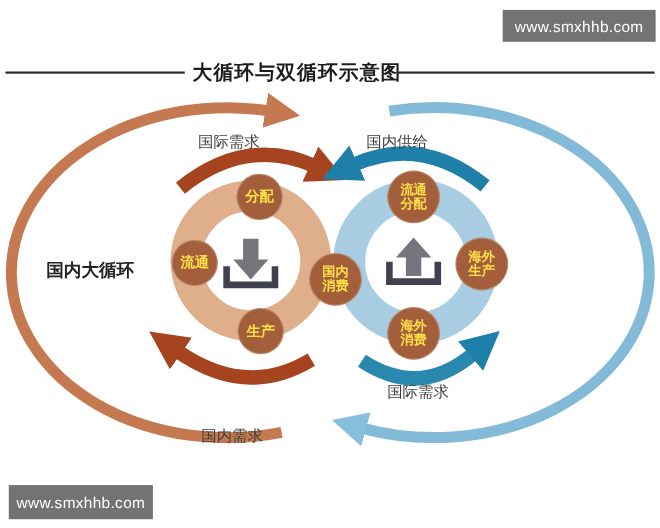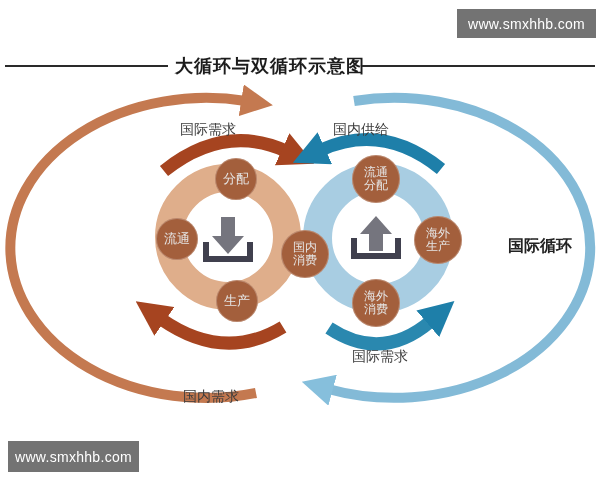--- a/index.html
+++ b/index.html
@@ -22,21 +22,21 @@
   
   #arcs{left:0;top:0;z-index:1;}
   
   .donut{border-radius:50%;background:#ffffff;z-index:2;}
   .donut.left{left:155px;top:164px;width:90px;height:90px;border:28px solid #dfae8b;}
   .donut.right{left:303px;top:163px;width:92px;height:92px;border:29px solid #a8cde2;}
   
   #icons{left:0;top:0;z-index:3;}
   
   .node{
-    border-radius:50%;background:#a35f3c;color:#e5e5e5;font-weight:normal;
+    border-radius:50%;background:#a35f3c;color:#fde047;font-weight:bold;
     display:flex;align-items:center;justify-content:center;text-align:right;
     white-space:pre-line;line-height:1.12;z-index:4;
     box-shadow:0 0 0 1px rgba(255,255,255,.25) inset;
   }
   .node.small{width:42px;height:42px;font-size:13px;}
   .node.big{width:48px;height:48px;font-size:12px;}
   
   .flow-label{font-size:14px;color:#3c3c3c;white-space:nowrap;z-index:5;}
   .loop-label{font-size:16px;font-weight:bold;color:#222222;white-space:nowrap;z-index:5;}
   .caption{
@@ -108,20 +108,20 @@
   <div class="abs node big" style="left:414px;top:216px;">海外
 生产</div>
   <div class="abs node big" style="left:352px;top:279px;">海外
 消费</div>
 
   <div class="abs flow-label" style="left:180px;top:121px;">国际需求</div>
   <div class="abs flow-label" style="left:333px;top:121px;">国内供给</div>
   <div class="abs flow-label" style="left:183px;top:348px;margin-top:40px;">国内需求</div>
   <div class="abs flow-label" style="left:352px;top:348px;">国际需求</div>
 
-  <div class="abs loop-label" style="left:508px;top:236px;">国际循环</div>
+  <div class="abs loop-label" style="left:42px;top:236px;">国内大循环</div>
 
 
   <div class="abs badge" style="left:8px;top:441px;width:131px;height:31px;">
     <span>www.smxhhb.com</span>
   </div>
 
 </div>
 
 </body></html>

